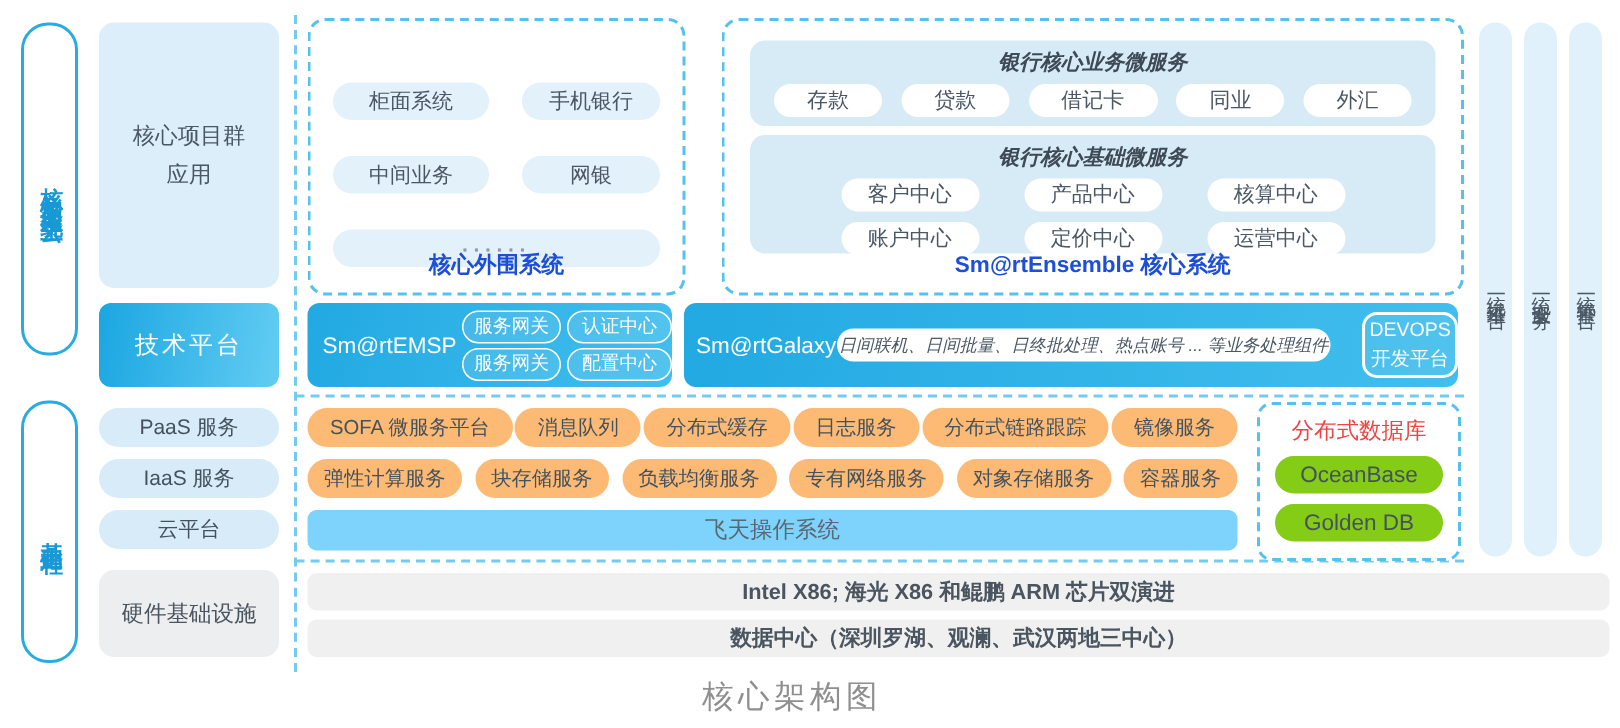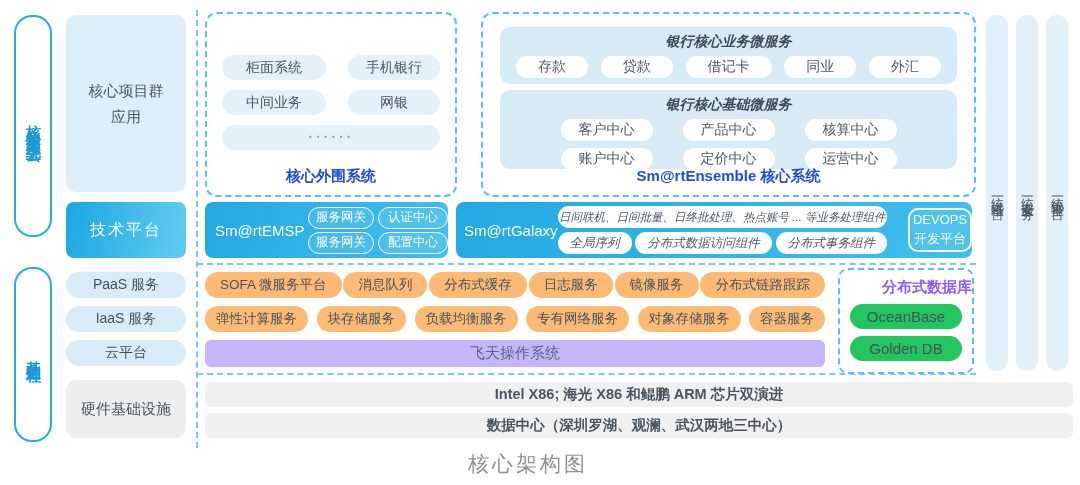--- a/index.html
+++ b/index.html
@@ -28,21 +28,21 @@
     border-radius:10px;color:#4A5560;font-size:15px;display:flex;align-items:center;justify-content:center;}
 
   
   .vline{position:absolute;left:196px;top:10px;height:438px;border-left:2px dashed #74CBEF;}
   .hline{position:absolute;left:197px;width:779px;border-top:2px dashed #74CBEF;}
   .h1{top:263px}.h2{top:373px}
 
   
   .peri{position:absolute;left:205px;top:12px;width:248px;height:181px;
     border:2px dashed #54C2ED;border-radius:12px;background:#fff;}
-  .peri-grid{display:grid;grid-template-columns:104px 92px;gap:10px 22px;padding:41px 0 0 15px;font-family:Liberation Serif, serif;}
+  .peri-grid{display:grid;grid-template-columns:104px 92px;gap:24px 22px;padding:41px 0 0 15px;}
   .pill-soft{height:25px;background:#E3F1FA;border-radius:13px;color:#4A5764;font-size:14px;
     display:flex;align-items:center;justify-content:center;}
   .peri-wide{grid-column:1/3;width:218px;letter-spacing:3px;color:#8A9BA9;font-weight:700;}
   .group-label{position:absolute;left:0;right:0;bottom:9px;text-align:center;color:#1d4ed8;
     font-size:15px;font-weight:700;}
 
   
   .ens{position:absolute;left:481px;top:12px;width:491px;height:181px;
     border:2px dashed #54C2ED;border-radius:12px;background:#fff;}
   .ens-inner{position:absolute;left:17px;width:457px;background:#D7EBF7;border-radius:10px;}
@@ -75,28 +75,28 @@
     font-size:13px;display:flex;flex-direction:column;align-items:center;justify-content:center;
     line-height:1.45;background:rgba(255,255,255,0.08);}
 
   
   .svc-row{position:absolute;left:205px;width:620px;display:flex;justify-content:space-between;}
   .svc-paas{top:272px}.svc-iaas{top:306px}
   .pill-lb{background:#fdba74;border-radius:13px;color:#44525E;font-size:13.5px;height:26px;
     display:flex;align-items:center;justify-content:center;padding:0 15px;white-space:nowrap;}
   .svc-iaas .pill-lb{padding:0 11px;}
 
-  .osbar{position:absolute;left:205px;top:340px;width:620px;height:27px;background:#c4b5fd;
+  .osbar{position:absolute;left:205px;top:340px;width:620px;height:27px;background:#7dd3fc;
     border-radius:6px;display:flex;align-items:center;justify-content:center;color:#5A6772;font-size:15px;}
 
   
   .dbbox{position:absolute;left:838px;top:268px;width:132px;height:102px;
     border:2px dashed #54C2ED;border-radius:10px;background:#fff;}
-  .db-title{text-align:right;margin-top:8px;color:#8b5cf6;font-size:15px;font-weight:700;}
-  .db-pill{margin:7px 10px 0;height:25px;background:#22c55e;border-radius:13px;color:#44525E;
+  .db-title{text-align:center;margin-top:8px;color:#ef4444;font-size:15px;font-weight:400;}
+  .db-pill{margin:7px 10px 0;height:25px;background:#84cc16;border-radius:13px;color:#44525E;
     font-size:15px;display:flex;align-items:center;justify-content:center;text-align:right;}
 
   
   .graybar{position:absolute;left:205px;width:868px;height:25px;background:#F0F0F0;border-radius:6px;
     display:flex;align-items:center;justify-content:center;color:#4A5560;font-size:14.5px;font-weight:bold;}
   .g1{top:382px}.g2{top:413px}
 
   
   .strip{position:absolute;top:15px;width:22px;height:356px;background:#E0F1FB;border-radius:11px;
     display:flex;align-items:center;justify-content:center;}
@@ -175,39 +175,34 @@
       <div class="pill-outline">认证中心</div>
       <div class="pill-outline">服务网关</div>
       <div class="pill-outline">配置中心</div>
     </div>
   </div>
 
   <div class="bluebox galaxy">
     <span class="bluebox-name">Sm@rtGalaxy</span>
     <div class="gal-mid">
       <div class="pill-white gal-wide">日间联机、日间批量、日终批处理、热点账号 ... 等业务处理组件</div>
-      <div class="gal-row">
-        <div class="pill-white">全局序列</div>
-        <div class="pill-white">分布式数据访问组件</div>
-        <div class="pill-white">分布式事务组件</div>
-      </div>
     </div>
     <div class="devops">
       <div>DEVOPS</div>
       <div>开发平台</div>
     </div>
   </div>
 
   <div class="svc-row svc-paas">
     <div class="pill-lb">SOFA 微服务平台</div>
     <div class="pill-lb">消息队列</div>
     <div class="pill-lb">分布式缓存</div>
     <div class="pill-lb">日志服务</div>
+    <div class="pill-lb">分布式链路跟踪</div>
     <div class="pill-lb">镜像服务</div>
-    <div class="pill-lb">分布式链路跟踪</div>
   </div>
 
   <div class="svc-row svc-iaas">
     <div class="pill-lb">弹性计算服务</div>
     <div class="pill-lb">块存储服务</div>
     <div class="pill-lb">负载均衡服务</div>
     <div class="pill-lb">专有网络服务</div>
     <div class="pill-lb">对象存储服务</div>
     <div class="pill-lb">容器服务</div>
   </div>

